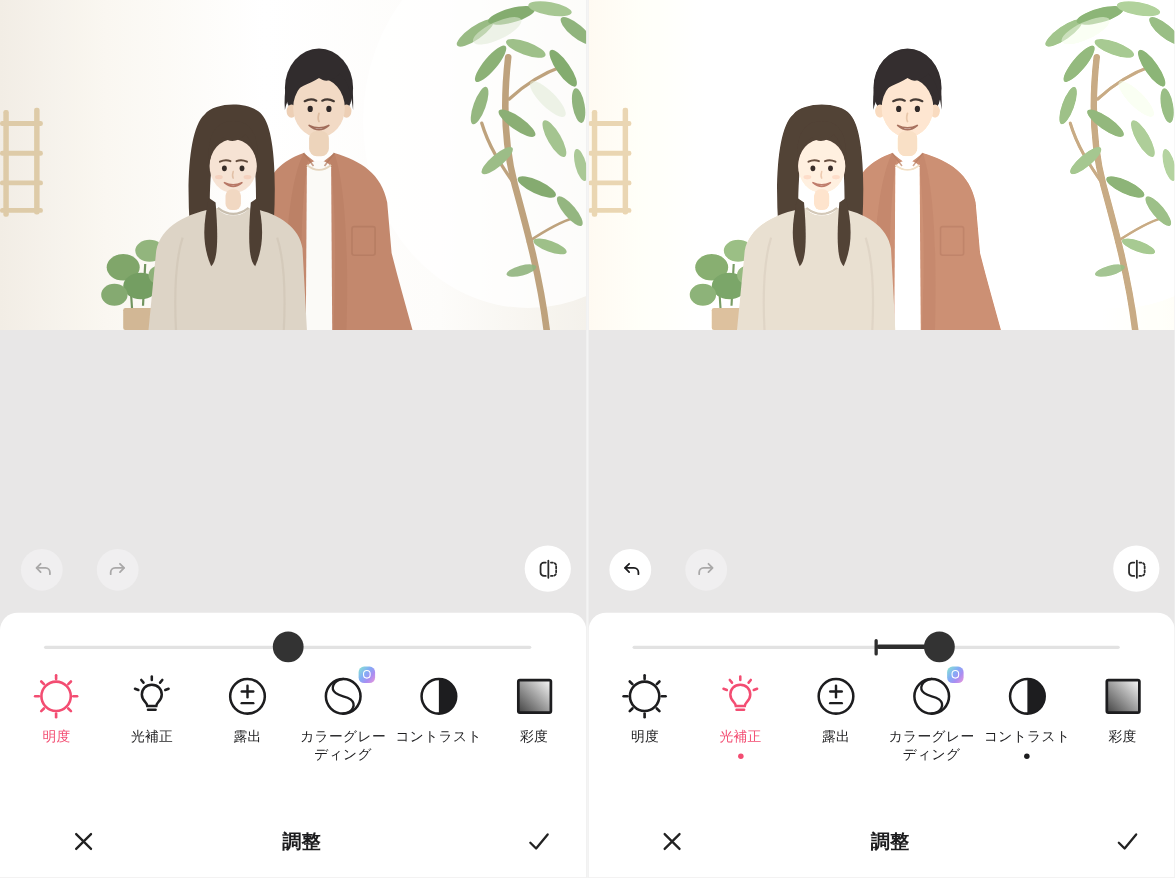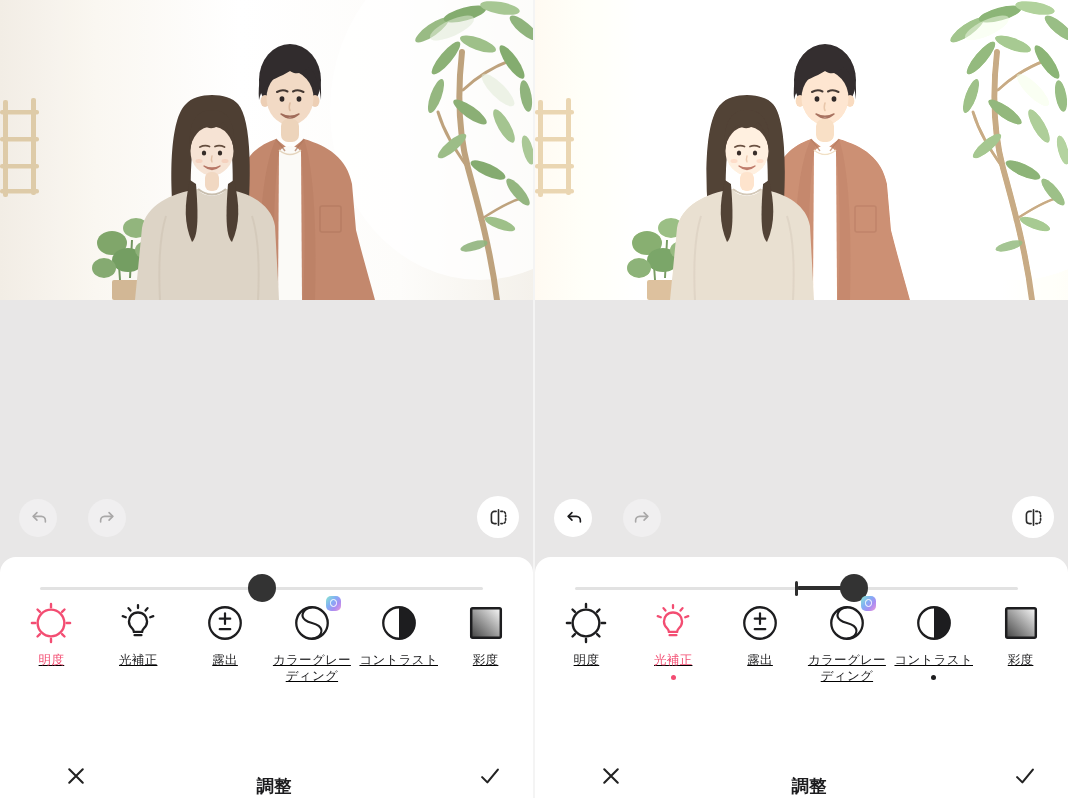--- a/index.html
+++ b/index.html
@@ -34,38 +34,38 @@
 
   
   .slider { position:absolute; top:17px; left:40px; right:50px; height:28px; cursor:pointer; }
   .slider .track { position:absolute; top:13px; left:0; right:0; height:2.5px; background:#e2e2e2; border-radius:2px; }
   .slider .value-bar { position:absolute; top:12px; height:4px; background:#2e2e2e; border-radius:2px; display:none; }
   .slider .origin-tick { position:absolute; top:7px; width:3px; height:15px; background:#2e2e2e; border-radius:2px; display:none; }
   .slider .handle { position:absolute; top:0; width:28px; height:28px; margin-left:-14px;
                     border-radius:50%; background:#333333; }
 
   
-  .tools { position:absolute; top:45px; left:8px; right:4px; display:flex;text-decoration:underline; }
+  .tools { position:absolute; top:55px; left:8px; right:4px; display:flex; }
   .tool { flex:1 1 0; display:flex; flex-direction:column; align-items:center;
           color:#1d1d1f; background:none; border:none; padding:0; cursor:pointer;
           font-family:inherit; }
   .tool.active { color:#f34d72; }
   .icon-wrap { position:relative; width:42px; height:42px; margin-bottom:8px; }
   .icon-wrap svg { width:42px; height:42px; display:block; color:inherit; }
   .badge { position:absolute; top:-6px; right:-8px; width:15px; height:15px; border-radius:5px;
            background:linear-gradient(130deg,#8be8cf 0%,#82aef5 40%,#a98df2 68%,#ef9bd9 100%); }
   .badge::after { content:""; position:absolute; left:3.8px; top:3.4px; width:5.4px; height:5.4px;
                   border:1.6px solid #ffffff; border-radius:50%; }
   .tool-label { font-size:12.5px; line-height:1.3; text-align:center; letter-spacing:0.3px; }
   .tool-label span { display:block; }
   .tool-dot { width:5px; height:5px; border-radius:50%; background:currentColor; margin-top:7px; visibility:hidden; }
   .tool.modified .tool-dot { visibility:visible; }
 
   
-  .footer { position:absolute; left:15px; right:0; bottom:0; height:66px; display:flex; align-items:flex-end;padding-left:22px; }
+  .footer { position:absolute; left:15px; right:0; bottom:0; height:66px; display:flex; align-items:center;padding-left:22px; }
   .footer-btn { background:none; border:none; padding:0; width:44px; height:44px;
                 display:flex; align-items:center; justify-content:center; color:#222222; cursor:pointer; }
   .footer-btn svg { width:30px; height:30px; display:block; }
   .footer-close { margin-left:17px; }
   .footer-confirm { margin-left:auto; margin-right:21px; }
   .sheet-title { position:absolute; left:0; right:0; text-align:center; font-size:17.5px;
                  font-weight:700; color:#1c1c1e; pointer-events:none; }
 
   .defs-svg { position:absolute; width:0; height:0; overflow:hidden; }
 </style>

